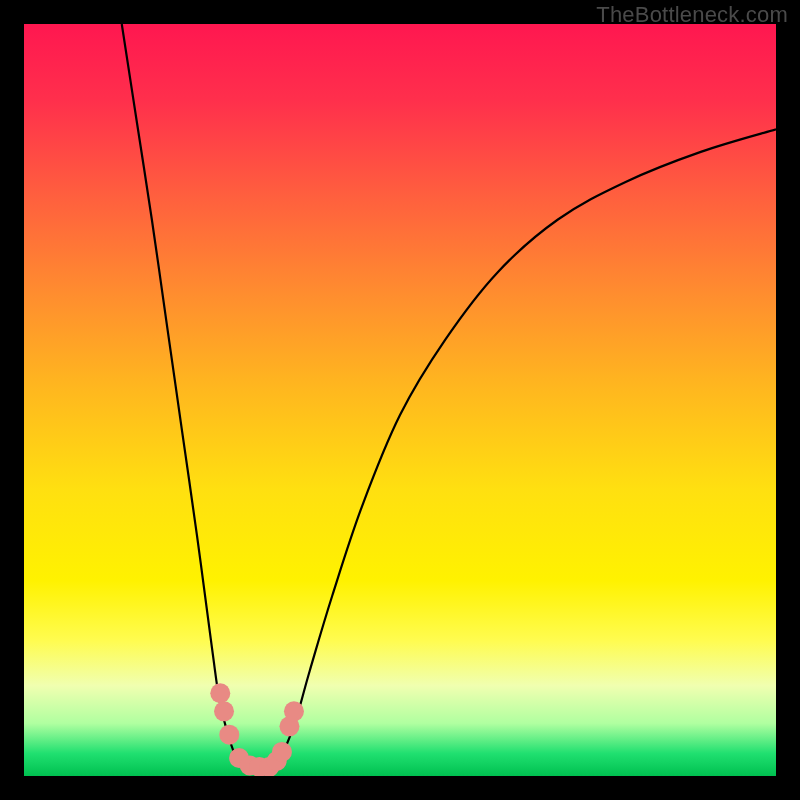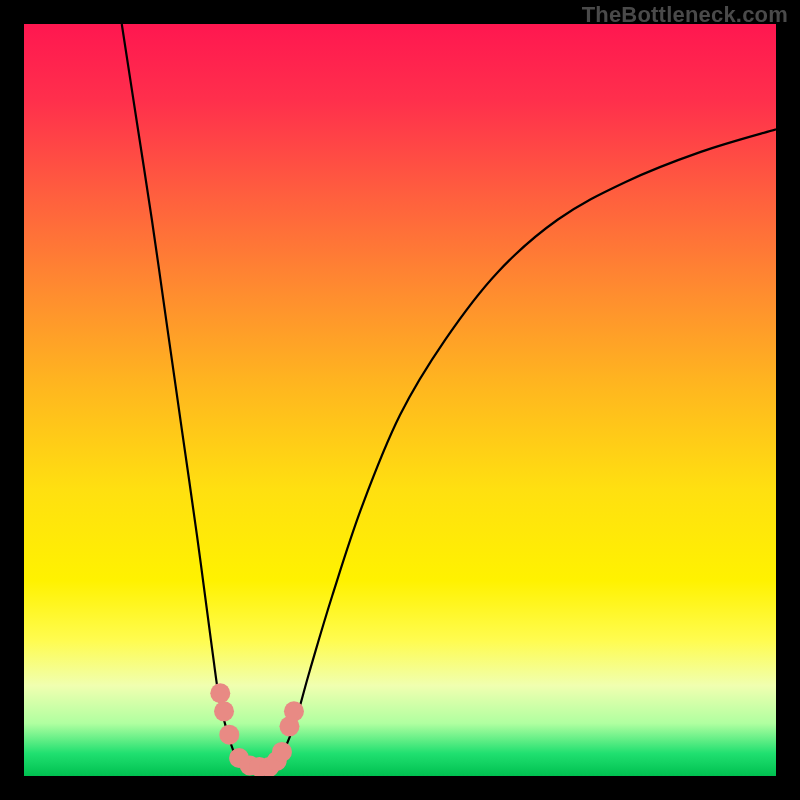--- a/index.html
+++ b/index.html
@@ -17,21 +17,21 @@
       #fff200 74%,
       #fffc50 82%,
       #f0ffb0 88%,
       #b0ffa0 93%,
       #20e070 97%,
       #00c050 100%
     );
   }
   .watermark {
     position: absolute; top: 2px; right: 12px;
-    color: #4a4a4a; font-size: 22px; font-weight: 700;
+    color: #4a4a4a; font-size: 22px; font-weight: 400;
     letter-spacing: 0.2px;
   }
   svg.curve { position: absolute; left: 0; top: 0; width: 100%; height: 100%; }
   .marker { fill: #e88a84; }
 </style>
 </head>
 <body>
 
 <div class="watermark">TheBottleneck.com</div>
 

